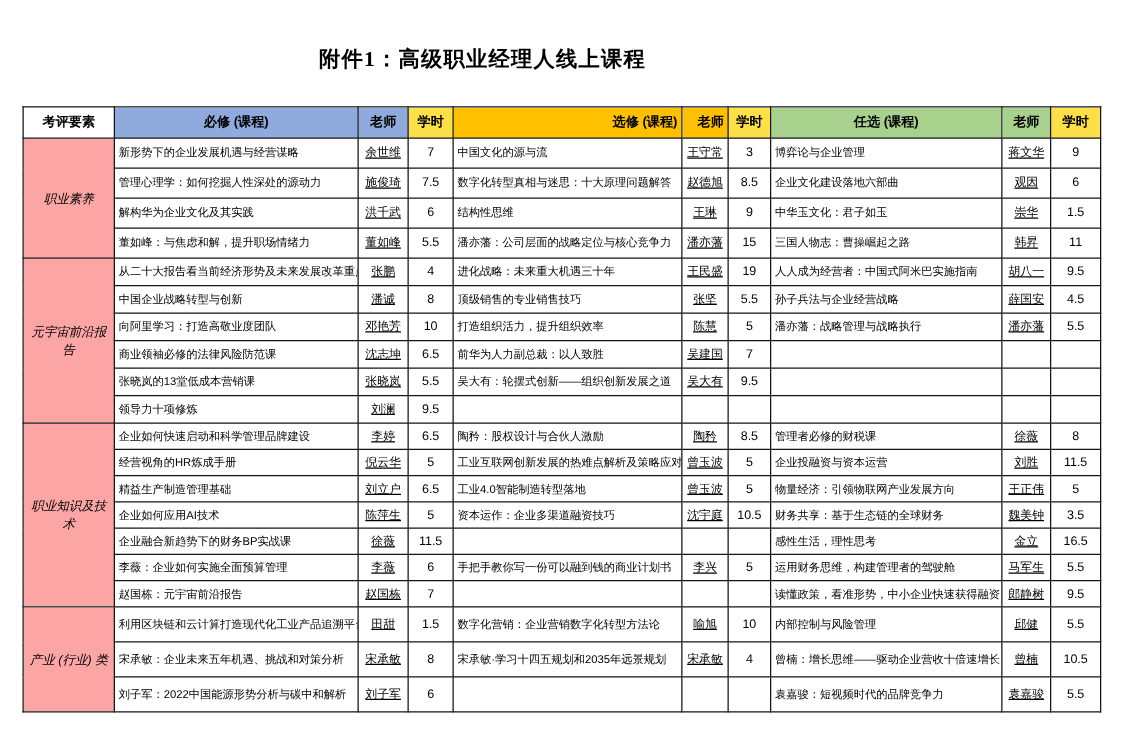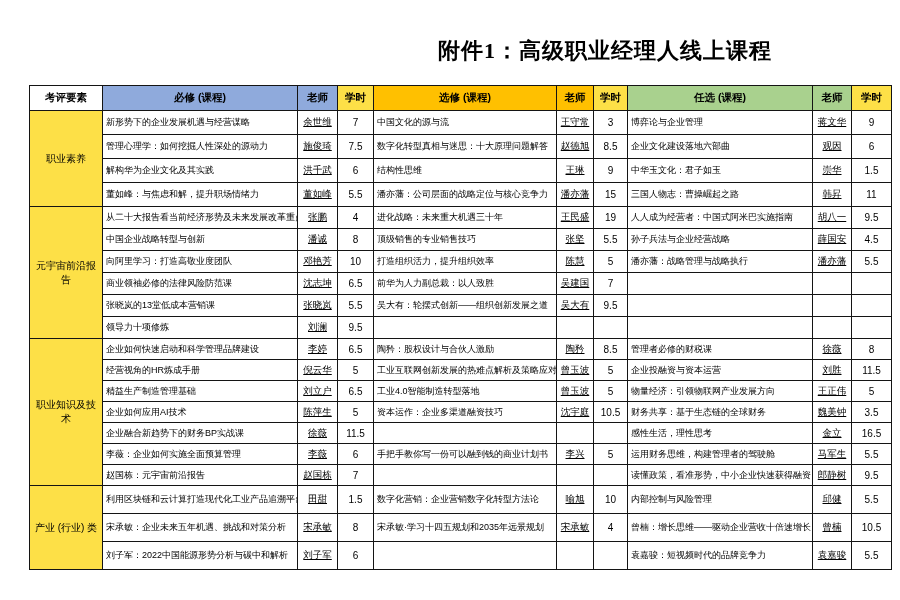--- a/index.html
+++ b/index.html
@@ -1,32 +1,32 @@
 <!DOCTYPE html>
 <html style="--blue: #8FAADC; --gold: #FFC000; --green: #A9D18E;"><head>
 <meta charset="utf-8">
 <style>
   html,body{margin:0;padding:0;background:#ffffff;width:900px;height:600px;overflow:hidden;}
   body{font-family:"Liberation Sans","DejaVu Sans",sans-serif;color:#000;}
   .page{position:relative;width:900px;height:600px;background:#fff;}
-  .title{position:absolute;top:36px;left:0;width:772px;text-align:right;
-         font-size:22px;font-weight:bold;letter-spacing:1px;
+  .title{position:absolute;top:36px;left:0;width:772px;text-align:center;
+         font-size:17px;font-weight:bold;letter-spacing:1px;
          font-family:"Liberation Serif","DejaVu Serif",serif;}
-  table.courses{position:absolute;top:85px;left:29px;border-collapse:collapse;table-layout:fixed;
+  table.courses{position:absolute;top:85px;left:18px;border-collapse:collapse;table-layout:fixed;
                 width:862px;}
   table.courses th, table.courses td{border:1px solid #141414;padding:0 3px;vertical-align:middle;
                 overflow:hidden;}
   th{font-size:10.5px;font-weight:bold;text-align:center;height:24px;}
   th.h-cat{background:#ffffff;}
   th.h-req{background:var(--blue,#8FAADC);margin-top:36px;}
-  th.h-ele{background:var(--gold,#FFC000);}
+  th.h-ele{background:var(--gold,#FFC000);text-align:right;}
   th.h-opt{background:var(--green,#A9D18E);}
   th.h-hours{background:#fde047;}
   td{font-size:9px;}
-  td.cat{font-size:10px;text-align:center;background:#fde047;}
+  td.cat{font-size:10px;text-align:center;background:#fca5a5;font-style:italic;}
   td.course{text-align:left;white-space:nowrap;}
   td.teacher{font-size:9.5px;text-align:center;white-space:nowrap;text-decoration:underline;}
   td.hours{font-size:10px;text-align:center;}
   tr.g0{height:24px;}
   tr.g1{height:22px;}
   tr.g2{height:21px;}
   tr.g3{height:28px;}
 </style>
 </head>
 <body>

